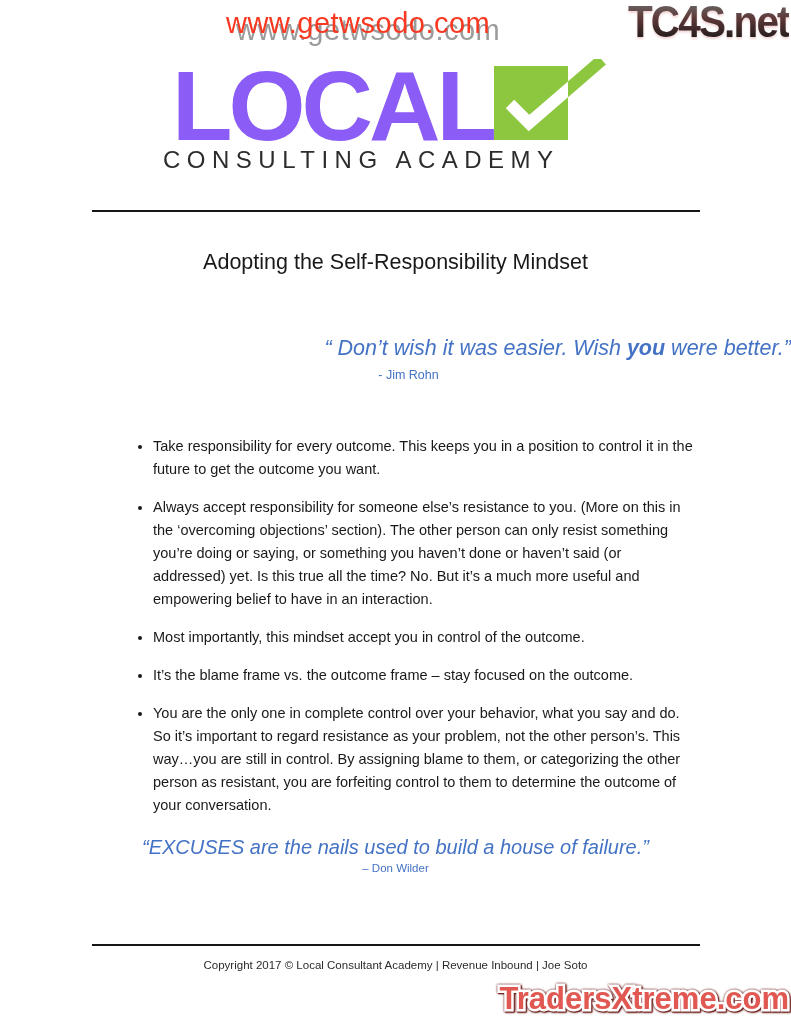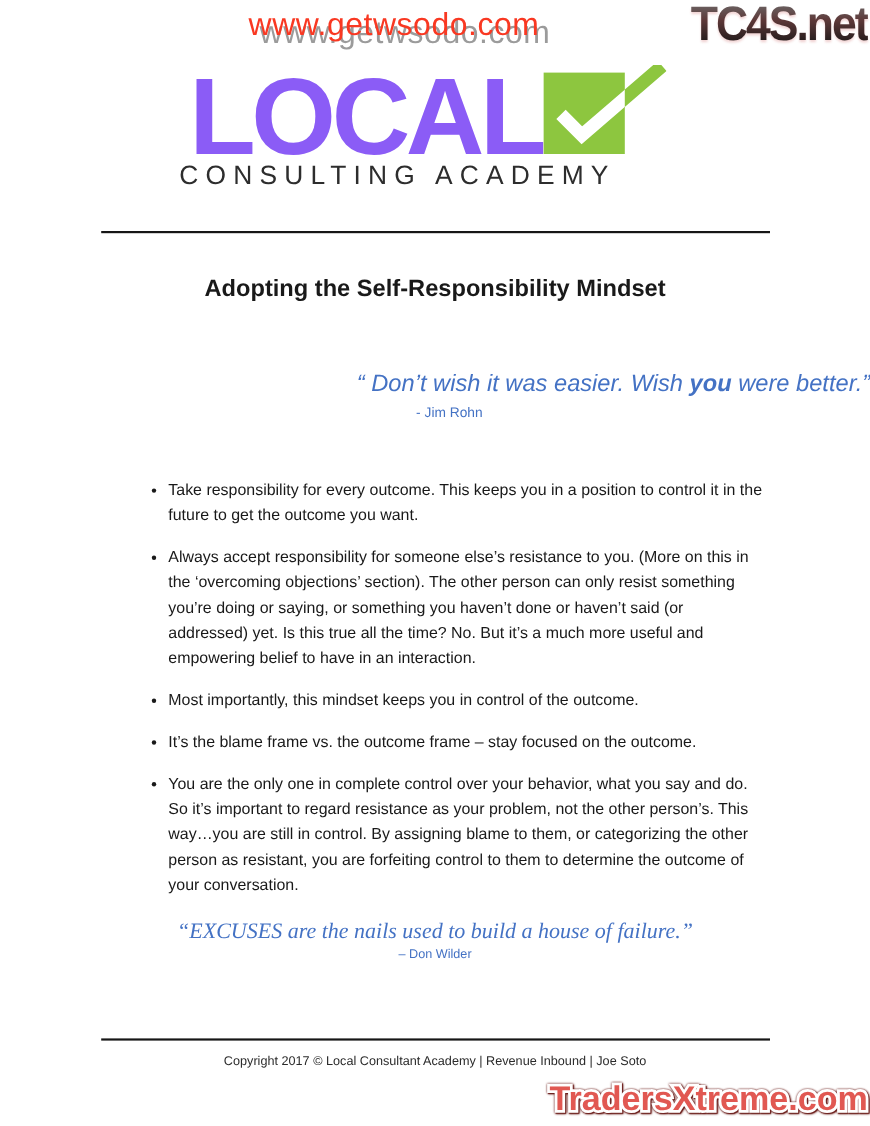--- a/index.html
+++ b/index.html
@@ -40,37 +40,37 @@
     left:163px; top:146px;
     font-size:24px; letter-spacing:6.5px; color:#2d2d2d; font-weight:400;
   }
 
   .divider { position:absolute; left:92px; width:608px; height:2px; background:#161616; }
   .divider-top { top:210px; }
   .divider-bottom { top:944px; }
 
   .centered { position:absolute; left:0; width:791px; text-align:center; }
 
-  .doc-title { top:250px; font-size:21.5px; color:#191919;font-weight:bold; }
+  .doc-title { top:250px; font-size:21.5px; color:#191919; }
 
   .quote { font-style:italic; color:#4472c4; }
   .quote-top  { top:336px; font-size:21.5px; font-weight:500;text-align:right; }
   .quote-top b { font-weight:800; }
   .quote-attr { color:#4472c4; }
   .attr-top { top:368px; font-size:12.5px;padding-left:26px; }
 
   .bullets { position:absolute; left:117px; top:423px; width:592px; }
   .bullets ul { margin:12px; padding-left:24px; list-style:disc; }
   .bullets li {
     font-size:14.5px; line-height:23px; color:#191919;
     margin-bottom:15px;
   }
   .bullets li:last-child { margin-bottom:0; }
 
-  .quote-bottom { top:836px; font-size:20px; font-weight:500;font-family:Liberation Serif, serif; }
+  .quote-bottom { top:836px; font-size:20px; font-weight:500; }
   .attr-bottom { top:862px; font-size:11.5px; }
 
   .copyright { top:959px; font-size:11.5px; color:#2b2b2b;text-align:center; }
 
   
   .wm-dlsub {
     left:250px; top:485px;
     font-family:"DejaVu Serif", serif;
     font-size:47px; font-weight:bold; letter-spacing:-1px; line-height:1.1;
     color:#c8121f;
@@ -115,21 +115,21 @@
 
   <div class="centered doc-title">Adopting the Self-Responsibility Mindset</div>
 
   <div class="centered quote quote-top"><span>“ Don’t wish it was easier. Wish </span><b>you</b><span> were better.”</span></div>
   <div class="centered quote-attr attr-top">- Jim Rohn</div>
 
   <div class="bullets">
     <ul>
       <li>Take responsibility for every outcome. This keeps you in a position to control it in the future to get the outcome you want.</li>
       <li>Always accept responsibility for someone else’s resistance to you. (More on this in the ‘overcoming objections’ section). The other person can only resist something you’re doing or saying, or something you haven’t done or haven’t said (or addressed) yet. Is this true all the time? No. But it’s a much more useful and empowering belief to have in an interaction.</li>
-      <li>Most importantly, this mindset keeps you in control of the outcome.</li>
+      <li>Most importantly, this mindset accept you in control of the outcome.</li>
       <li>It’s the blame frame vs. the outcome frame – stay focused on the outcome.</li>
       <li>You are the only one in complete control over your behavior, what you say and do. So it’s important to regard resistance as your problem, not the other person’s. This way…you are still in control. By assigning blame to them, or categorizing the other person as resistant, you are forfeiting control to them to determine the outcome of your conversation.</li>
     </ul>
   </div>
 
 
   <div class="centered quote quote-bottom">“EXCUSES are the nails used to build a house of failure.”</div>
   <div class="centered quote-attr attr-bottom">– Don Wilder</div>
 
   <div class="divider divider-bottom"></div>

